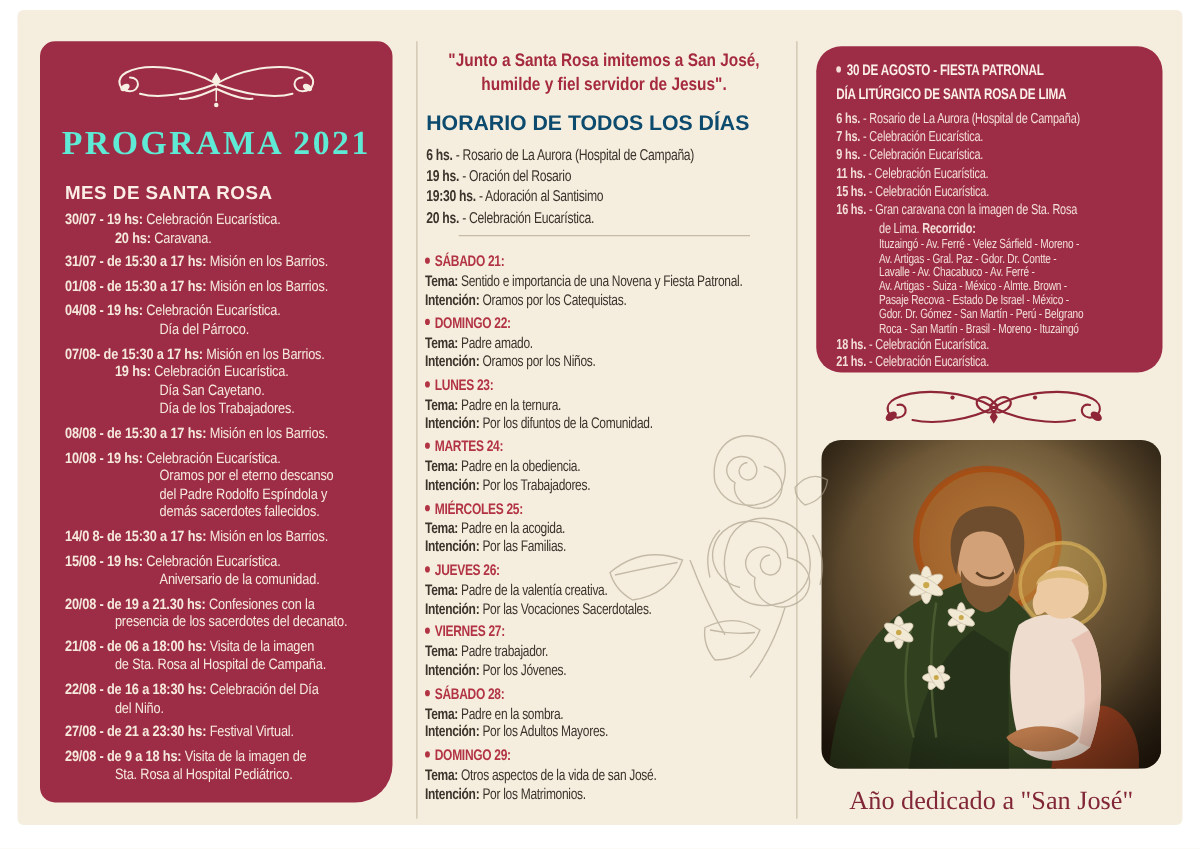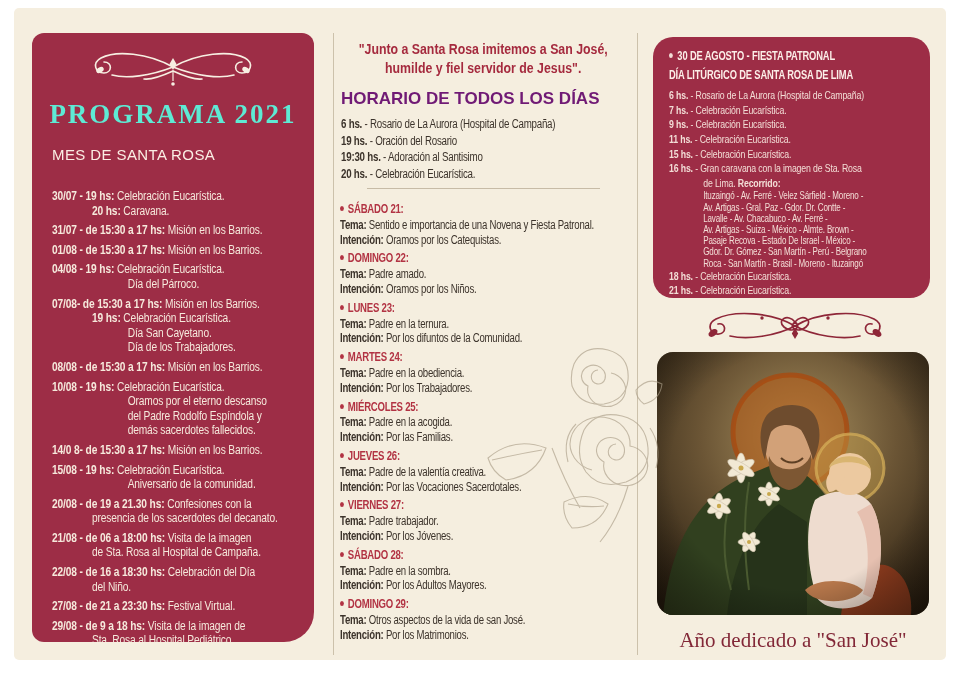--- a/index.html
+++ b/index.html
@@ -13,35 +13,35 @@
   .vdiv{position:absolute;top:33px;width:1px;height:622px;background:#ccc1ab;}
   #vdiv1{left:333px}
   #vdiv2{left:637px}
 
   
   .left-panel{position:absolute;left:32px;top:33px;width:282px;height:609px;
     background:#9d2d46;border-radius:12px 12px 30px 12px;color:#f6e9dc;overflow:hidden;}
   .flourish{display:block;margin:13px auto 0;}
   .lp-title{font-family:"Liberation Serif",serif;font-weight:bold;font-size:27px;
     letter-spacing:2px;text-align:center;color:#5eead4;margin-top:7px;}
-  .lp-sub{font-size:15px;font-weight:normal;letter-spacing:.4px;margin:16px 0 26px 20px;color:#fbeee4;}
+  .lp-sub{font-size:15px;font-weight:bold;letter-spacing:.4px;margin:16px 0 5px 20px;color:#fbeee4;}
   .squeeze85{transform:scaleX(.85);transform-origin:0 0;}
   .squeeze78{transform:scaleX(.78);transform-origin:0 0;}
   .squeeze76{transform:scaleX(.76);transform-origin:0 0;}
   .lp-entries{margin-left:20px;width:301px;font-size:12px;letter-spacing:-.15px;line-height:14.6px;}
   .entry{margin-bottom:5px;}
   .l-ind1{margin-left:47px;}
   .l-ind2{margin-left:89px;}
   .b{font-weight:bold;}
 
   
   .quote{position:absolute;left:337px;top:40px;width:344px;text-align:center;
     font-weight:bold;font-size:14.5px;line-height:19px;color:#a52a3e;z-index:2;}
   .horario-title{position:absolute;left:341px;top:89px;font-size:17px;font-weight:bold;
-    color:#701a75;z-index:2;}
+    color:#0c4a6e;z-index:2;}
   .mid-schedule{position:absolute;left:341px;top:116px;width:379px;font-size:12.5px;
     letter-spacing:-.3px;line-height:16.6px;color:#3c332b;z-index:2;}
   .mid-divider{position:absolute;left:367px;top:188px;width:233px;height:1px;background:#c7bba6;}
   .days{position:absolute;left:340px;top:202px;width:379px;font-size:12.3px;
     letter-spacing:-.3px;line-height:14.8px;color:#3c332b;z-index:2;}
   .day-block{margin-bottom:4px;}
   .day-h{color:#b23343;font-weight:bold;margin-bottom:1px;}
   .day-dot{display:inline-block;width:5px;height:5px;border-radius:50%;background:#b23343;
     margin-right:5px;vertical-align:2px;}
   .rose{position:absolute;left:468px;top:330px;z-index:1;}

